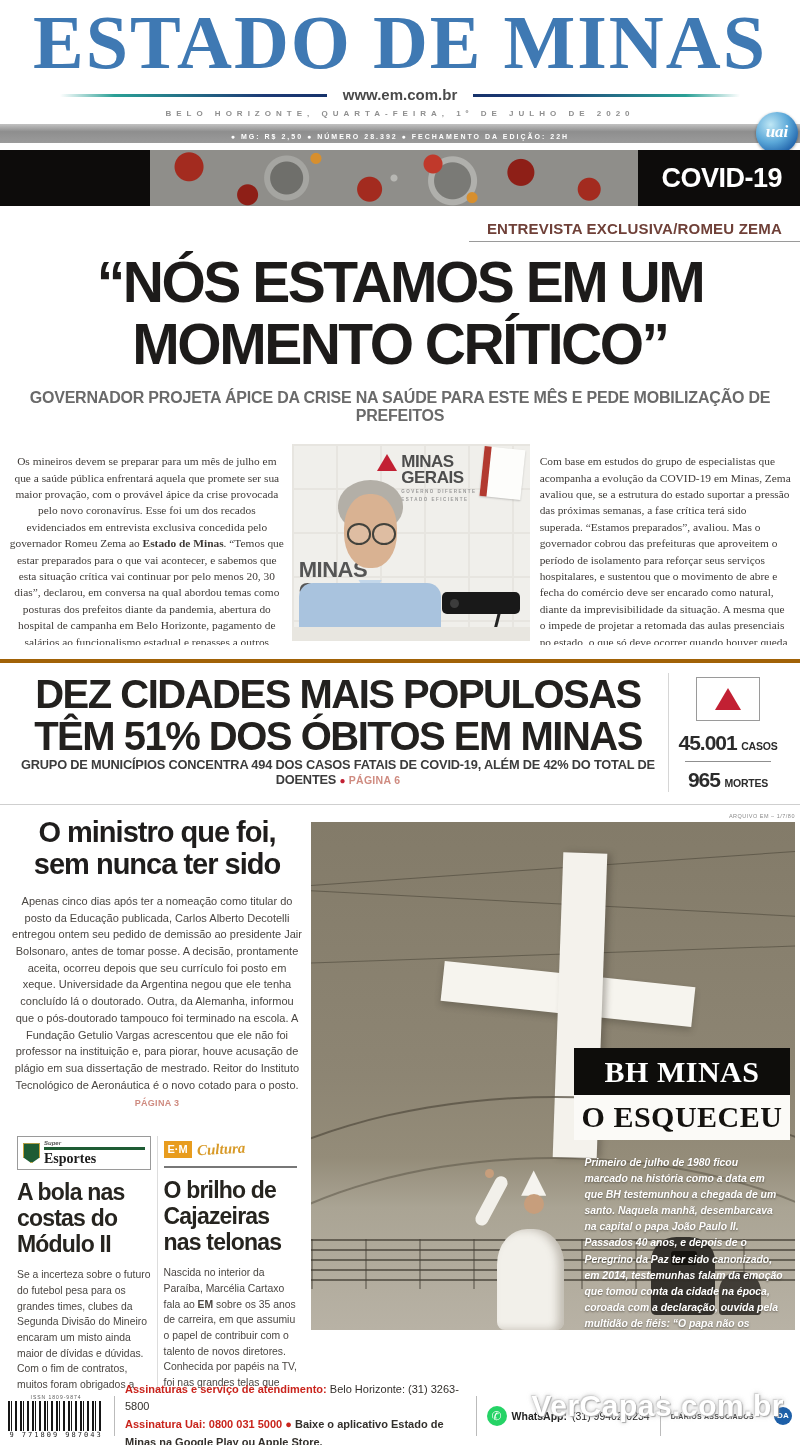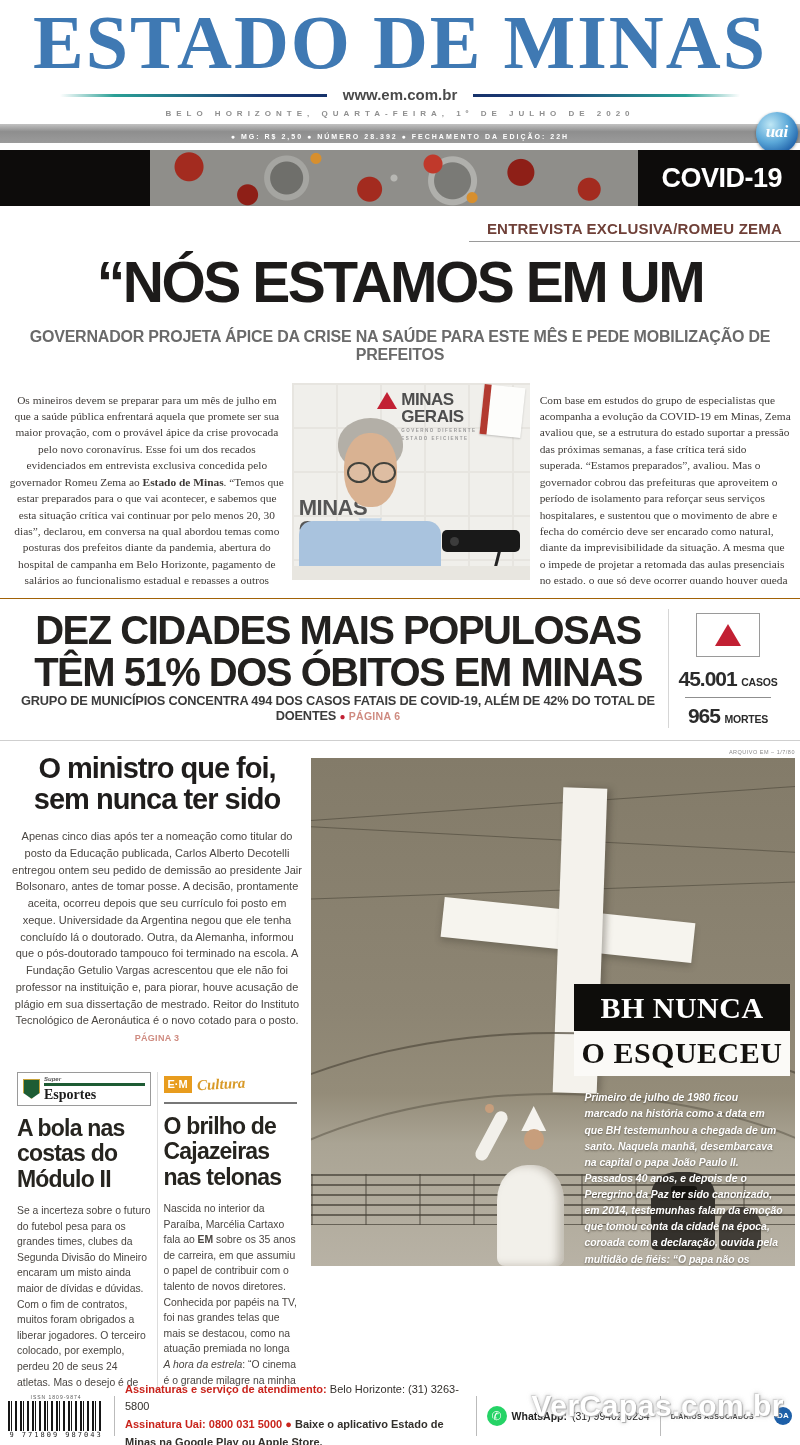--- a/index.html
+++ b/index.html
@@ -75,21 +75,21 @@
   .pz-gl.l{left:34%;} .pz-gl.r{left:51%;}
   .pz-shirt{position:absolute;bottom:0;left:2%;width:96%;height:36%;background:#a9c3de;
             border-radius:14px 14px 0 0;}
   .pz-collar{position:absolute;bottom:26%;left:42%;width:16%;height:12%;background:#c3d7ea;
              clip-path:polygon(50% 100%,0 0,100% 0);}
   .pz-cam{position:absolute;right:4%;bottom:14%;width:78px;height:22px;background:#191919;border-radius:5px;}
   .pz-cam:after{content:"";position:absolute;left:8px;top:7px;width:9px;height:9px;border-radius:50%;background:#3c3c3c;}
   .pz-cam-leg{position:absolute;right:13%;bottom:6%;width:3px;height:18px;background:#222;transform:rotate(14deg);}
   .pz-desk{position:absolute;left:0;right:0;bottom:0;height:7%;background:#e8e6e0;}
   
-  .dez{display:flex;border-top:1px solid #a16207;margin-top:14px;padding:10px 8px 8px;}
+  .dez{display:flex;border-top:4px solid #a16207;margin-top:14px;padding:10px 8px 8px;}
   .dez-left{width:660px;text-align:center;}
   .dez-h{font-weight:bold;font-size:40px;line-height:1.05;letter-spacing:-1.5px;color:#23211f;}
   .dez-sub{font-weight:bold;font-size:12.8px;color:#3c3c3c;margin-top:0;letter-spacing:-0.2px;}
   .red-dot{color:#c22033;font-size:10px;}
   .stats{width:118px;border-left:1px solid #d6d6d6;padding-top:4px;text-align:center;}
   .stats-box{width:62px;height:42px;border:1px solid #9a9a9a;margin:0 auto;display:flex;
              align-items:center;justify-content:center;background:#fff;}
   .stats-tri{width:0;height:0;border-left:13px solid transparent;border-right:13px solid transparent;
              border-bottom:22px solid #c22033;}
   .stat-line{margin-top:10px;font-weight:bold;color:#2b2b2b;}
@@ -199,20 +199,21 @@
   <div class="covid">
     <div class="virus"></div>
     <div class="covid-label">COVID-19</div>
   </div>
 
   <div class="kicker-wrap">
     <span class="kicker">ENTREVISTA EXCLUSIVA/ROMEU ZEMA</span>
   </div>
   <div class="h1">
     <div>“NÓS ESTAMOS EM UM</div>
+    <div>MOMENTO CRÍTICO”</div>
   </div>
   <div class="subhead">GOVERNADOR PROJETA ÁPICE DA CRISE NA SAÚDE PARA ESTE MÊS E PEDE MOBILIZAÇÃO DE PREFEITOS</div>
 
   <div class="lead-cols">
     <div class="lead-col lc-left">Os mineiros devem se preparar para um mês de julho em que a saúde pública enfrentará aquela que promete ser sua maior provação, com o provável ápice da crise provocada pelo novo coronavírus. Esse foi um dos recados evidenciados em entrevista exclusiva concedida pelo governador Romeu Zema ao <b>Estado de Minas</b>. “Temos que estar preparados para o que vai acontecer, e sabemos que esta situação crítica vai continuar por pelo menos 20, 30 dias”, declarou, em conversa na qual abordou temas como posturas dos prefeitos diante da pandemia, abertura do hospital de campanha em Belo Horizonte, pagamento de salários ao funcionalismo estadual e repasses a outros poderes.</div>
     <div class="pz">
 
       <div class="pz-frame">
         <div class="pz-grid"></div>
         <div class="pz-logo">
@@ -332,21 +333,21 @@
           <div class="pope-mitre"></div>
           <div class="pope-head"></div>
           <div class="pope-robe"></div>
         </div>
         <div class="photog">
           <div class="b1"></div>
           <div class="b2"></div>
           <div class="cam"></div>
         </div>
         <div class="bh">
-          <div class="bh-1">BH NUNCA</div>
+          <div class="bh-1">BH MINAS</div>
           <div class="bh-2">O ESQUECEU</div>
         </div>
         <div class="bh-cap">
           <span>Primeiro de julho de 1980 ficou marcado na história como a data em que BH testemunhou a chegada de um santo. Naquela manhã, desembarcava na capital o papa João Paulo II. Passados 40 anos, e depois de o Peregrino da Paz ter sido canonizado, em 2014, testemunhas falam da emoção que tomou conta da cidade na época, coroada com a declaração, ouvida pela multidão de fiéis: “O papa não os esquecerá, nunca mais!”. </span>
         </div>
       </div>
     </div>
   </div>
 
   <div class="footer">

